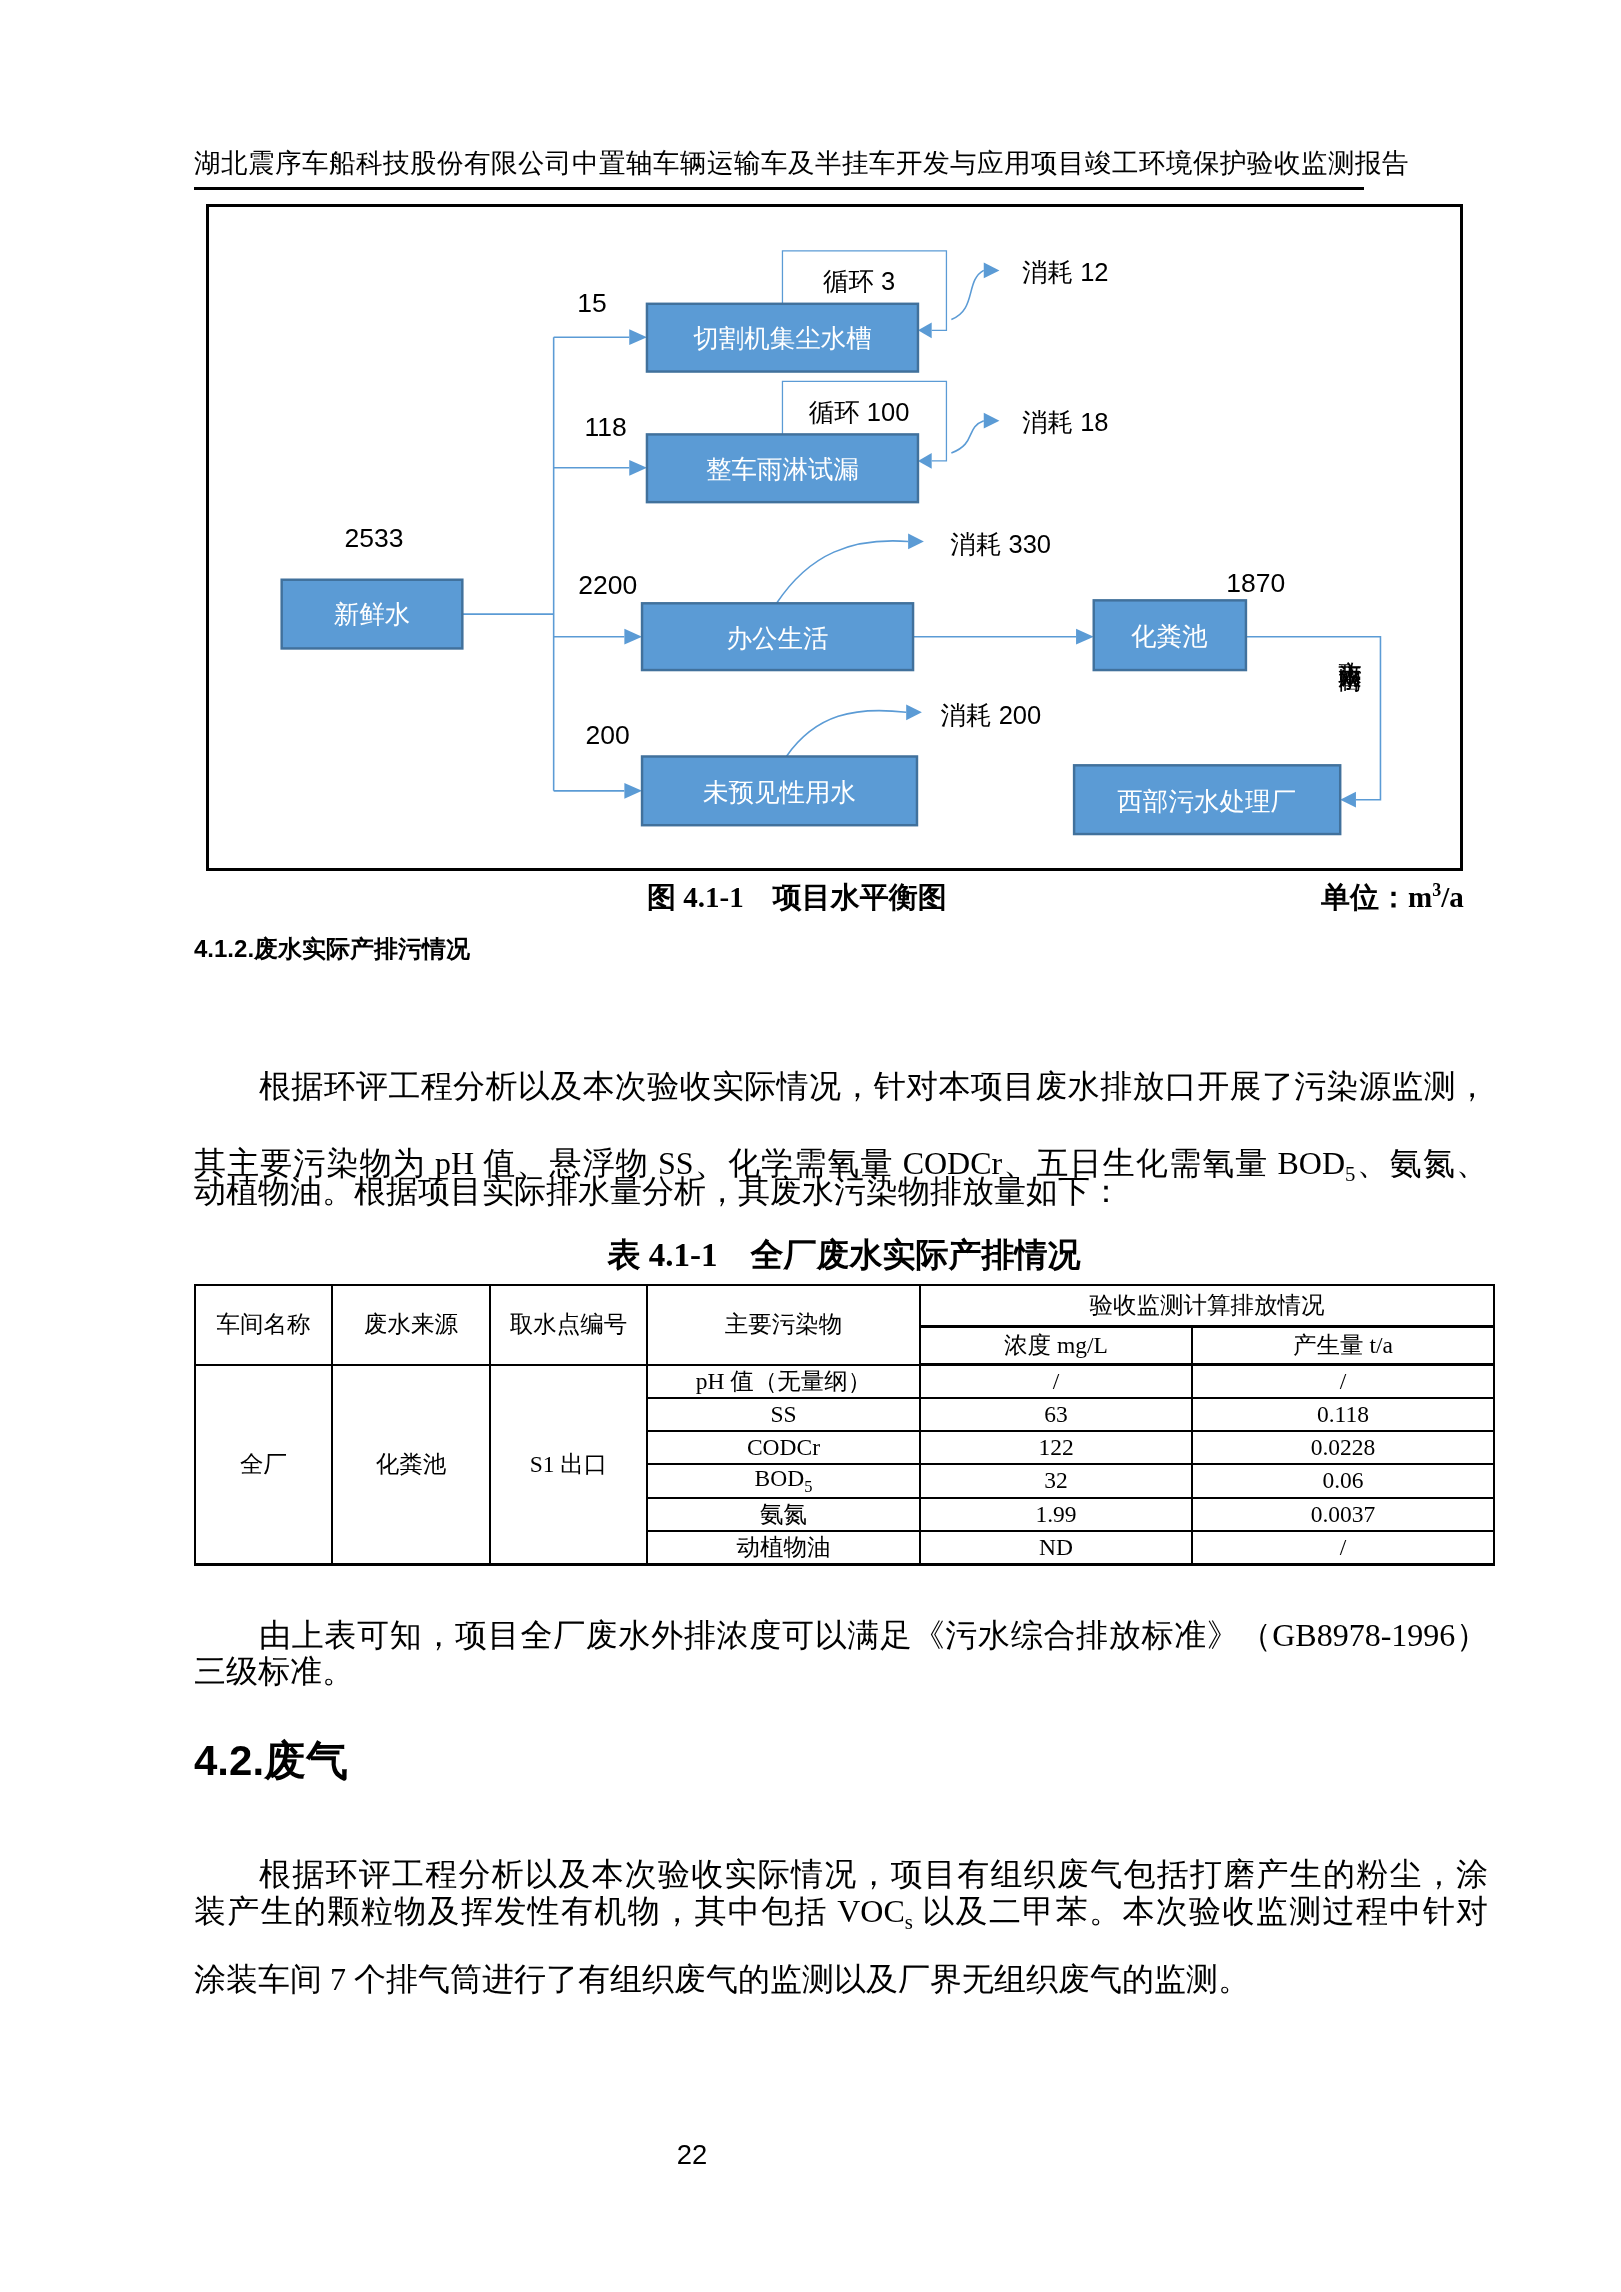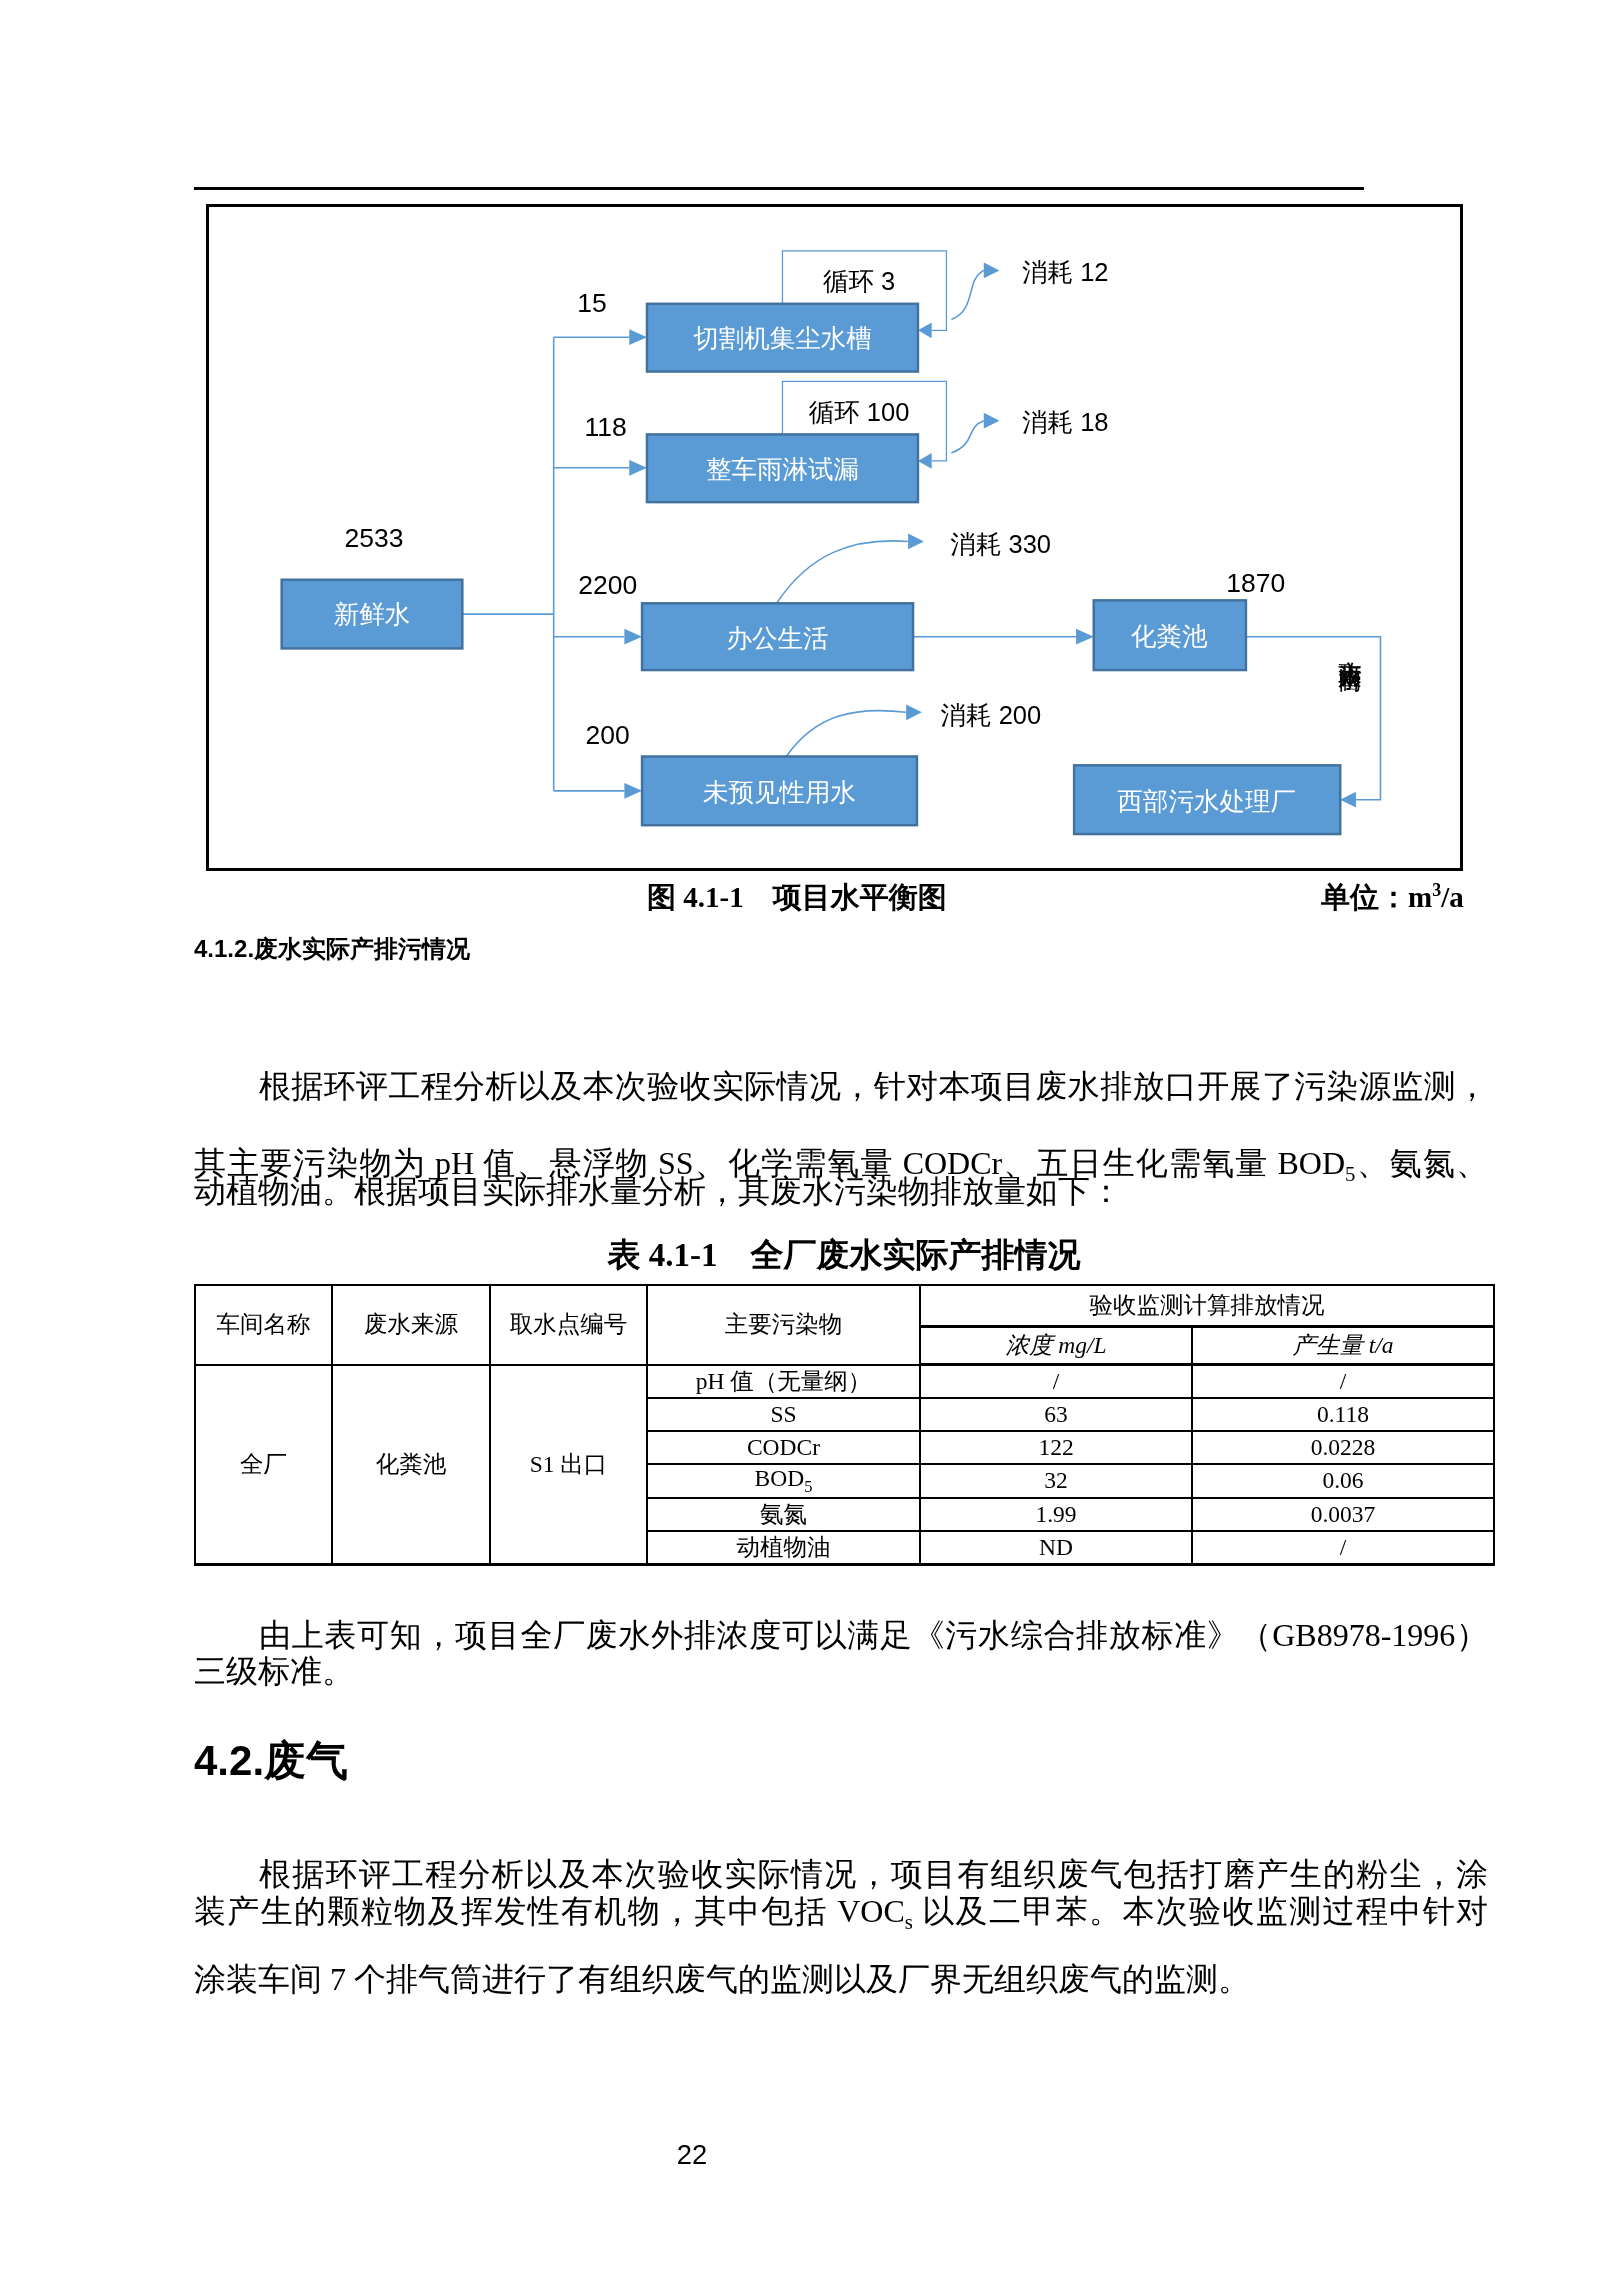--- a/index.html
+++ b/index.html
@@ -76,34 +76,35 @@
   table.data td,table.data th{
     border-left:2px solid #000;border-right:2px solid #000;
     border-top:2.9px solid #000;border-bottom:2.9px solid #000;
     text-align:center;vertical-align:middle;
     font-weight:normal;padding:0;line-height:1.15;
     overflow:hidden;
   }
   table.data{border-top:2.9px solid #000;border-bottom:3.9px solid #000;padding-left:8px;}
   table.data tr.hdr1 th{height:39px;}
   table.data tr.hdr1 th.grp{border-bottom:3.9px solid #000;}
-  table.data tr.hdr2 th{height:35px;border-bottom:3.9px solid #000;font-style:italic;}
+  table.data tr.hdr2 th{height:35px;border-bottom:3.9px solid #000;}
   table.data td{height:31px;}
   table.data td sub{font-size:0.7em;}
   .page-num{
     position:absolute;left:0;top:2139px;width:1384px;
     text-align:center;font-size:27.4px;
     font-family:"Liberation Sans","DejaVu Sans",sans-serif;
   }
 </style>
 </head>
 <body>
 
 <div class="page">
 
+  <div class="doc-header">湖北震序车船科技股份有限公司中置轴车辆运输车及半挂车开发与应用项目竣工环境保护验收监测报告</div>
   <div class="doc-header-rule"></div>
 
   <div class="diagram">
     <svg viewBox="0 0 1274 672">
 
       <path class="flow" d="M258 414 L351 414"></path>
       <path class="flow" d="M351 132 L351 594"></path>
       <path class="flow" d="M351 132 L428 132"></path>
       <path class="flow" d="M351 265 L428 265"></path>
       <path class="flow" d="M351 437 L423 437"></path>

